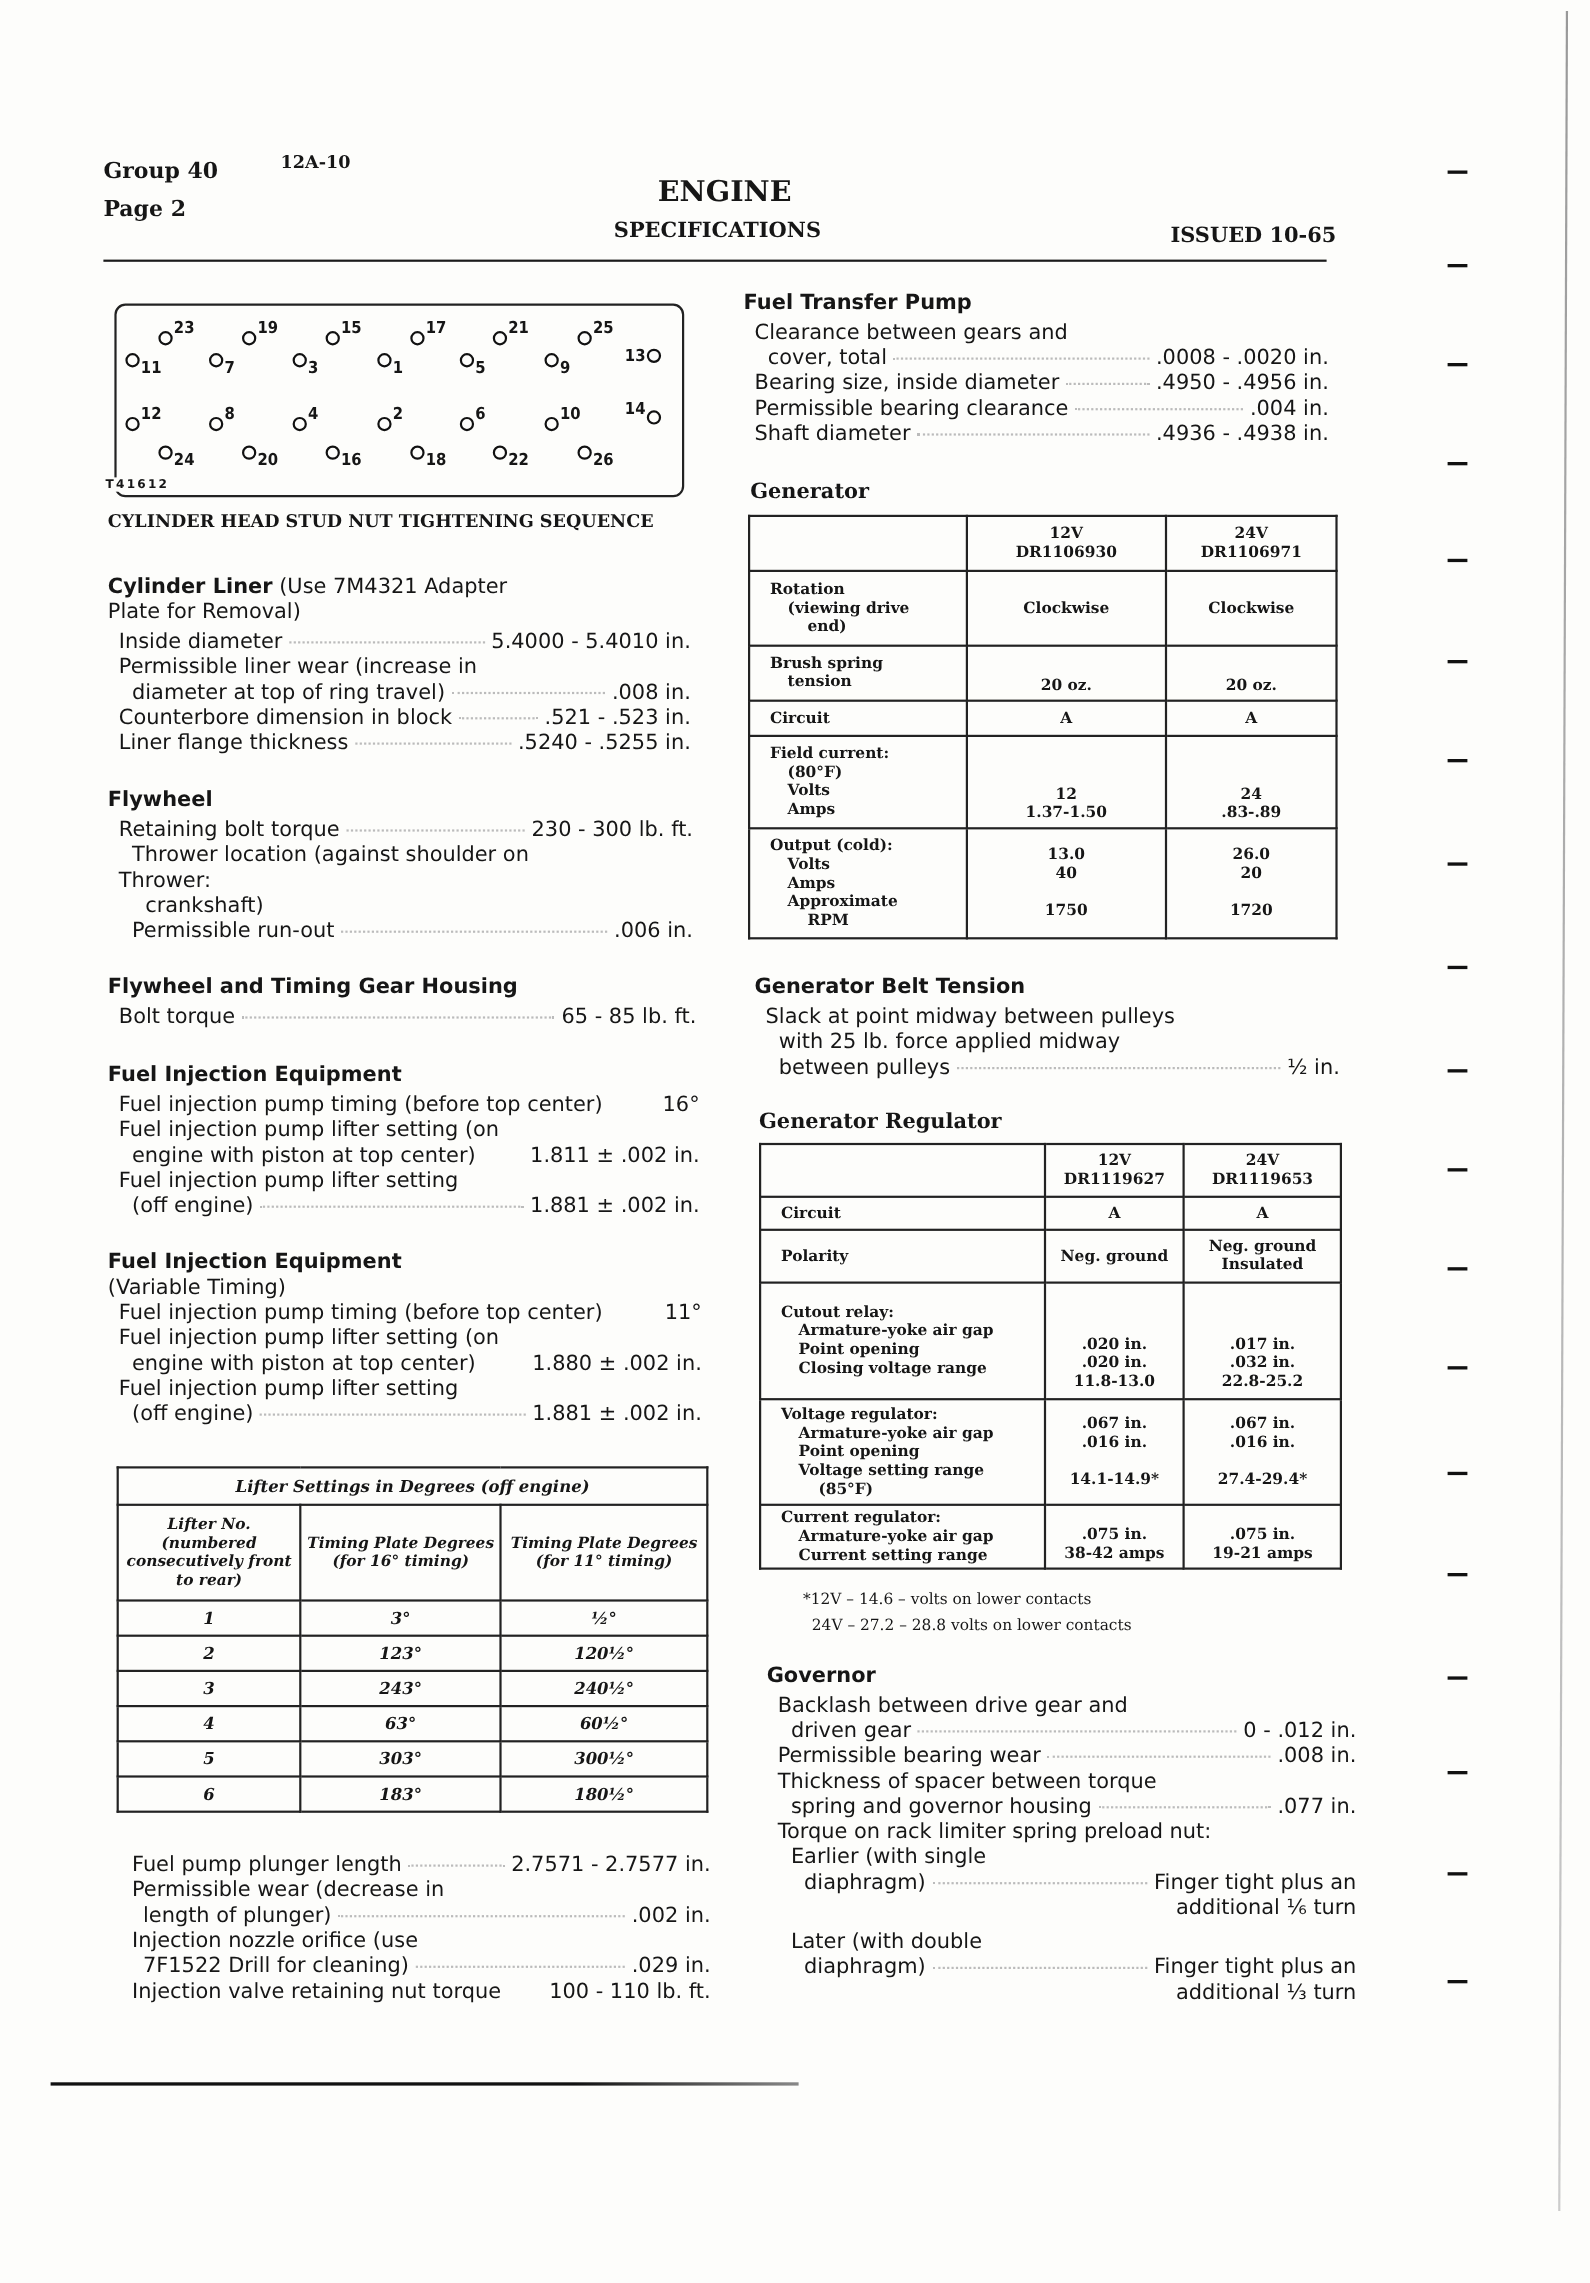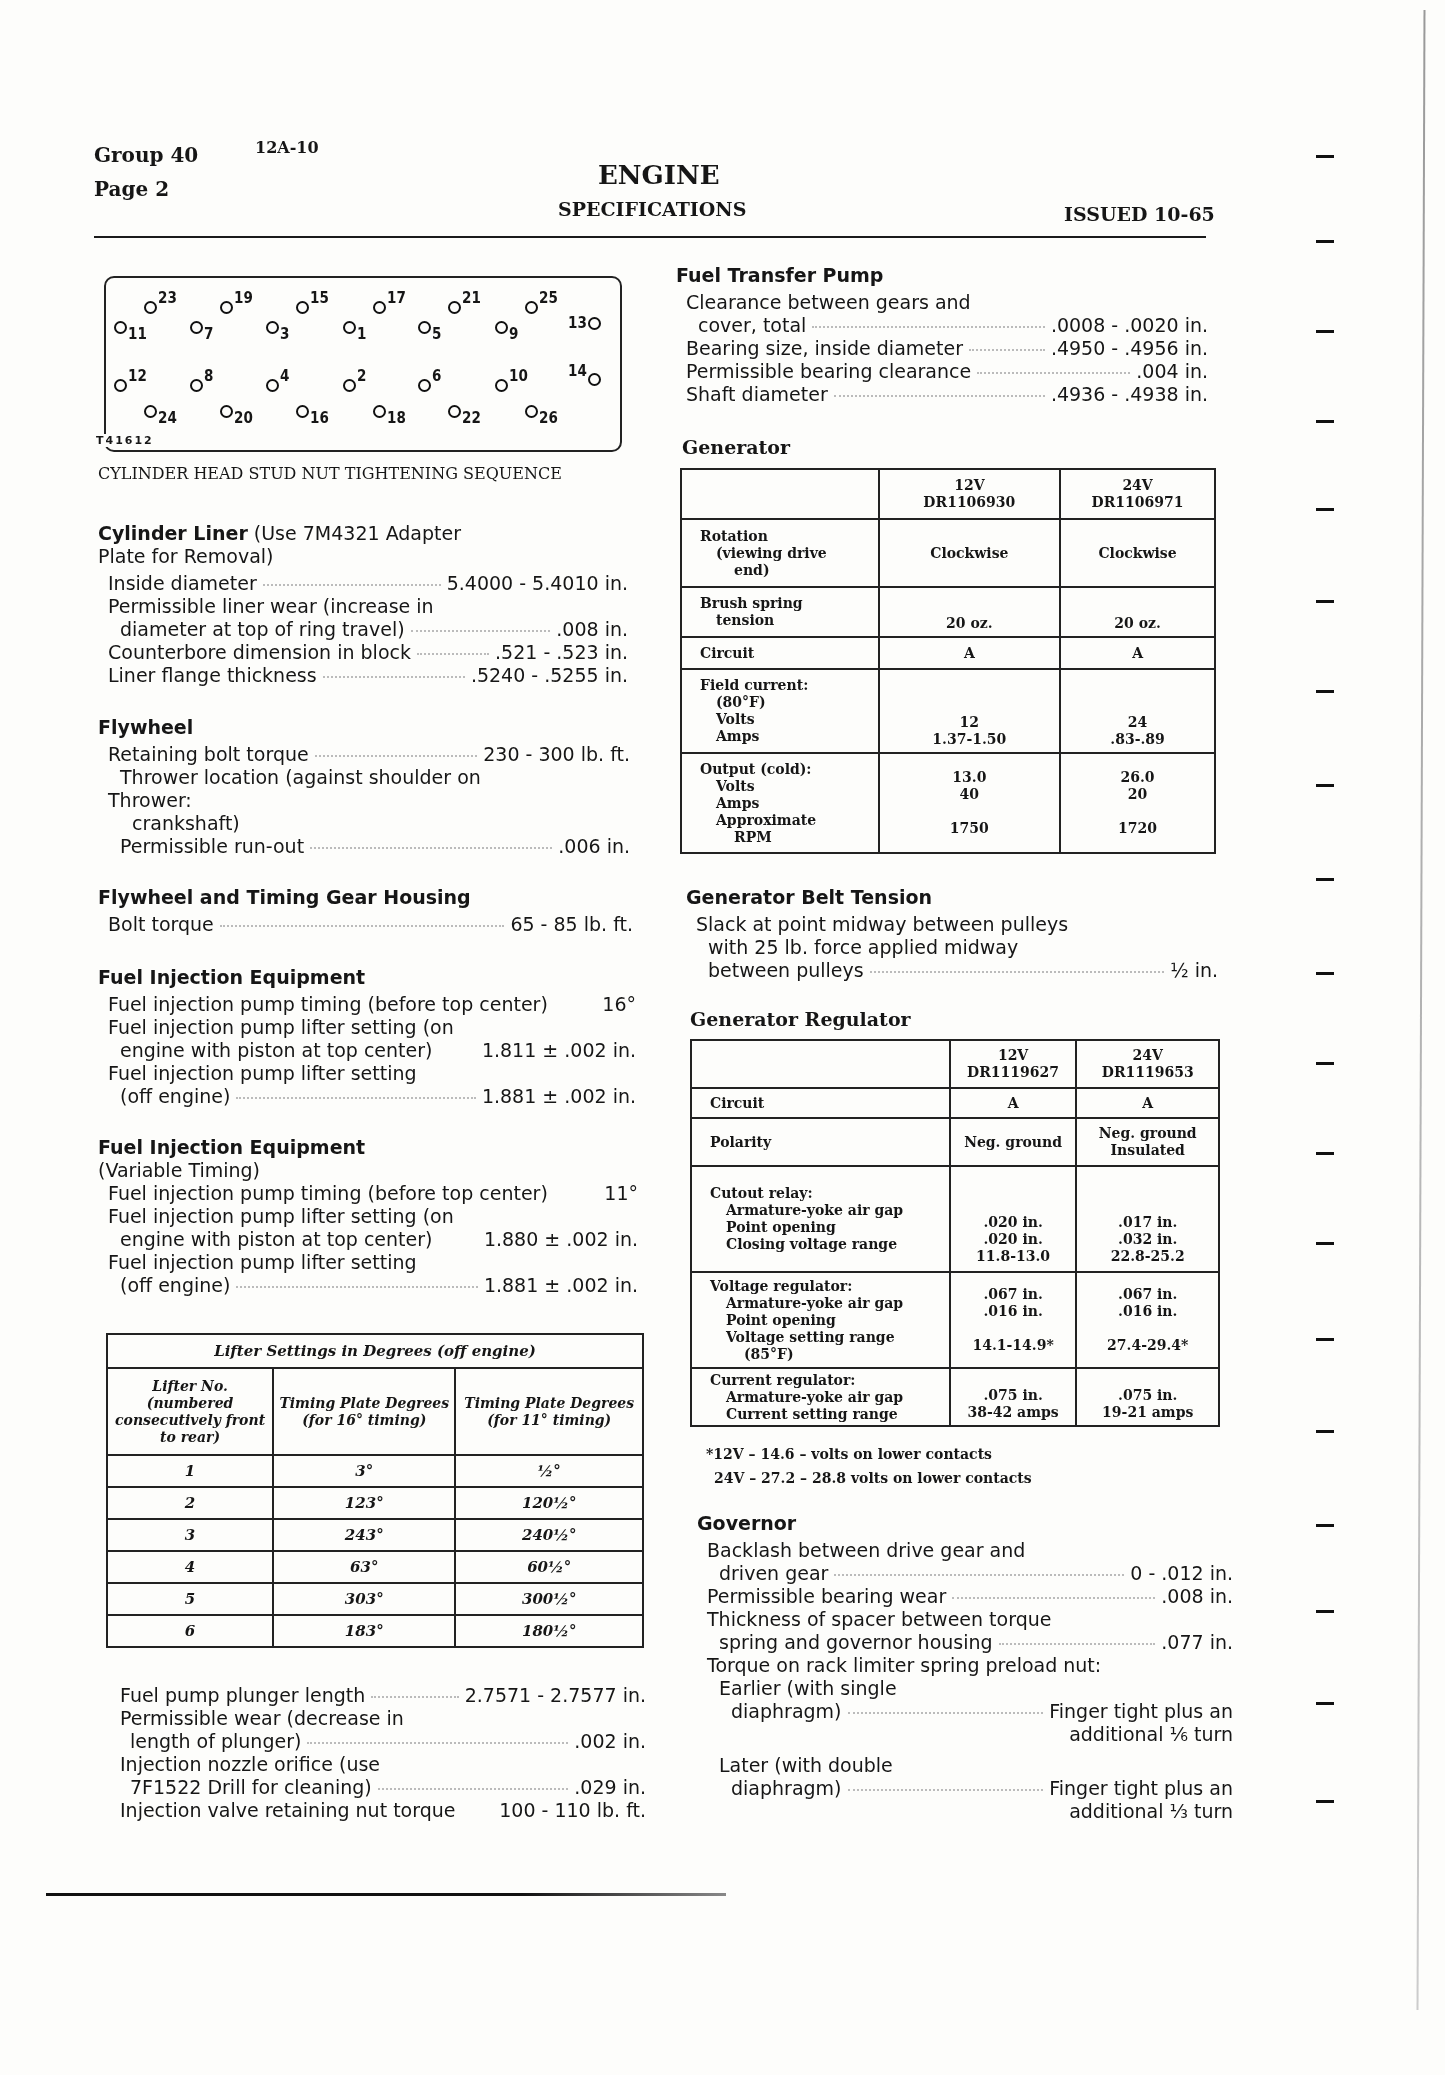--- a/index.html
+++ b/index.html
@@ -17,21 +17,21 @@
   .hdr-rule { left: 94px; top: 236px; width: 1112px; height: 2px; background: #1b1b1b; }
 
   
   .diagram { left: 104px; top: 276px; width: 514px; height: 172px; border: 2px solid #222; border-radius: 10px; border-left-width: 2px; }
   .stud { position: absolute; font-size: 15px; font-weight: bold; font-family: "DejaVu Sans Condensed", "DejaVu Sans", sans-serif; display: flex; align-items: center; }
   .stud .o { width: 9px; height: 9px; border: 2px solid #111; border-radius: 50%; display: inline-block; }
   .stud .sup { position: relative; top: -9px; margin-left: 1px; }
   .stud .sub { position: relative; top: 7px; margin-left: 1px; }
   .stud .pre { margin-right: 1px; }
   .diagram-code { left: 96px; top: 434px; font-size: 11px; font-weight: bold; letter-spacing: 2px; font-family: "DejaVu Sans", sans-serif; background: #fdfdfb; padding-right: 4px; }
-  .diagram-caption { left: 98px; top: 464px; font-size: 16px; font-weight: normal; }
+  .diagram-caption { left: 98px; top: 464px; font-size: 16px; font-weight: bold; }
 
   
   .sec-title { font-size: 19px; font-weight: bold; }
   .spec { font-family: "DejaVu Sans", sans-serif; font-size: 19px; line-height: 23px; }
   .row { position: relative; display: flex; align-items: baseline; white-space: nowrap; }
   .row .lbl { white-space: nowrap; }
   .row .dots { flex: 1; border-bottom: 2px dotted #bbb; margin: 0 6px; transform: translateY(-4px); min-width: 10px; }
   .row .val { white-space: nowrap; }
   .row .gap { flex: 1; }
   .ind1 { padding-left: 10px; }
@@ -48,21 +48,21 @@
   .lt .d td { height: 30px; font-size: 15px; }
 
   .gen { left: 680px; top: 468px; width: 536px; font-weight: bold; font-family: "DejaVu Serif", serif; }
   .gen td { font-size: 14px; line-height: 17px; vertical-align: middle; }
   .gen td.l { text-align: left; padding-left: 18px; }
   .gen td.c { text-align: center; }
   .reg { left: 690px; top: 1039px; width: 530px; font-weight: bold; font-family: "DejaVu Serif", serif; }
   .reg td { font-size: 14px; line-height: 17px; }
   .reg td.l { text-align: left; padding-left: 18px; }
   .reg td.c { text-align: center; }
-  .note { font-size: 14px; font-weight: bold; line-height: 24px; }
+  .note { font-size: 14px; font-weight: normal; line-height: 24px; margin-left: 24px; }
 
   .margin-mark { position: absolute; left: 1316px; width: 18px; height: 3px; background: #111; }
   .page-edge { left: 1420px; top: 10px; width: 2px; height: 2000px; background: linear-gradient(#999, #ccc); transform: rotate(0.2deg); }
   .bottom-rule { left: 46px; top: 1893px; width: 680px; height: 3px; background: linear-gradient(90deg, #111 0%, #111 70%, #888 100%); }
 </style>
 </head>
 <body>
 
 <div class="abs slab hdr-left">
   <div>Group 40</div>

